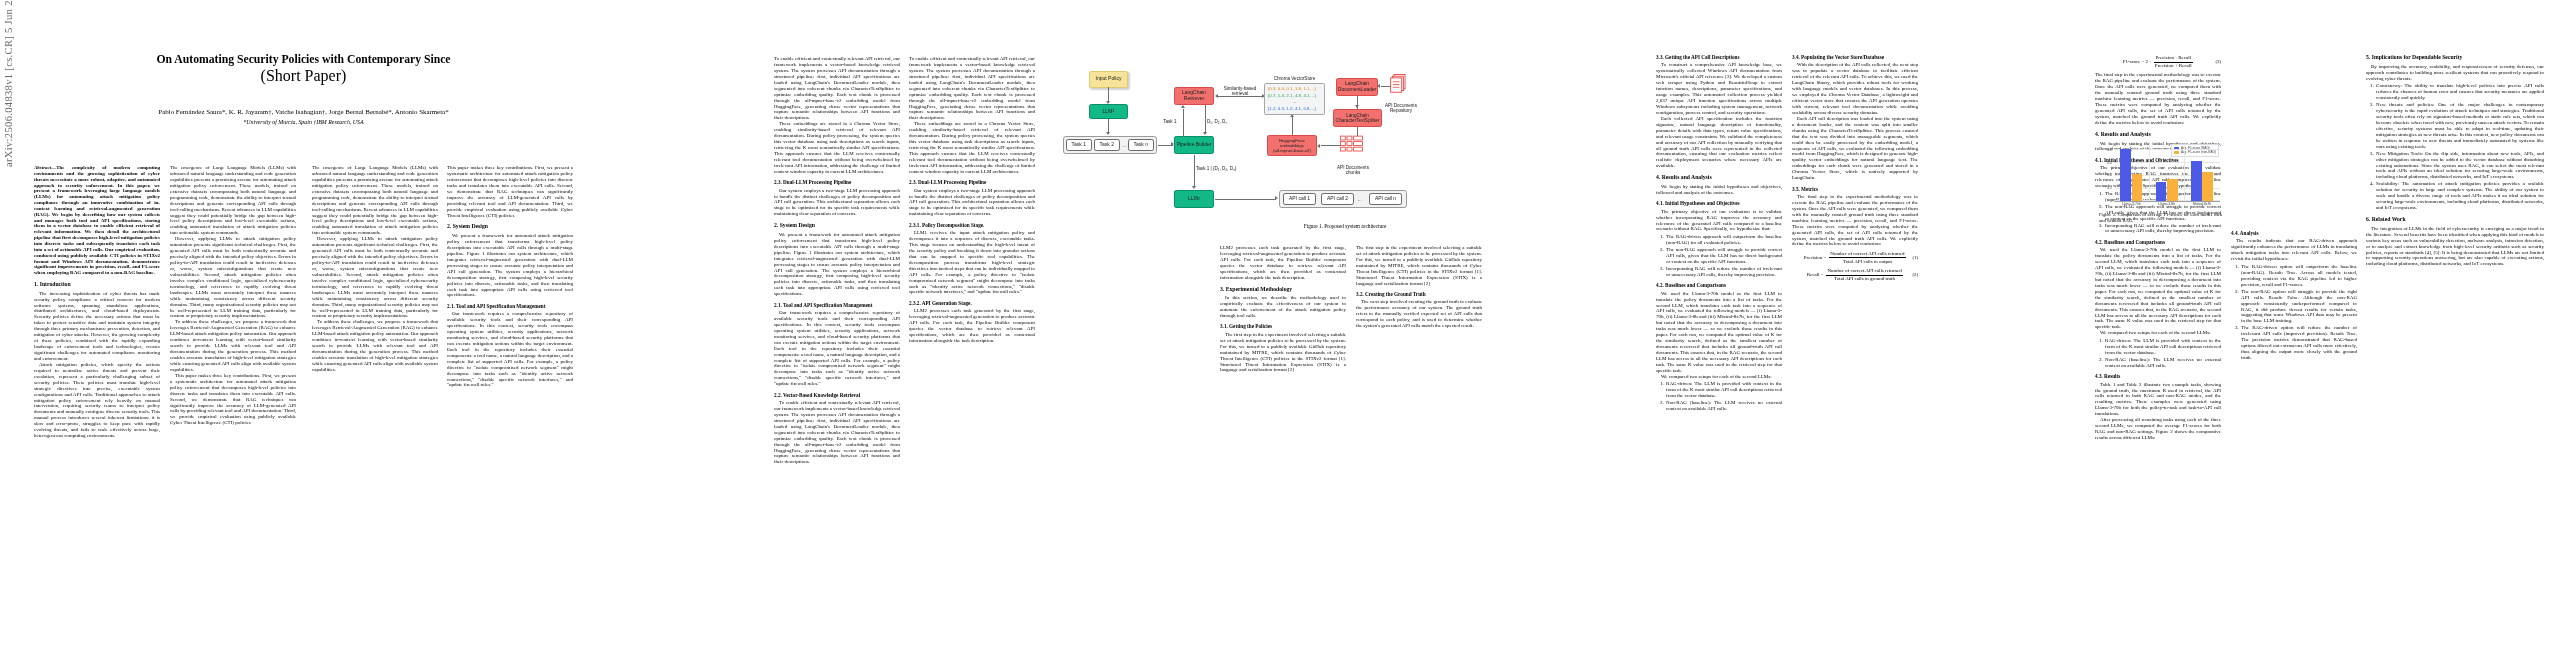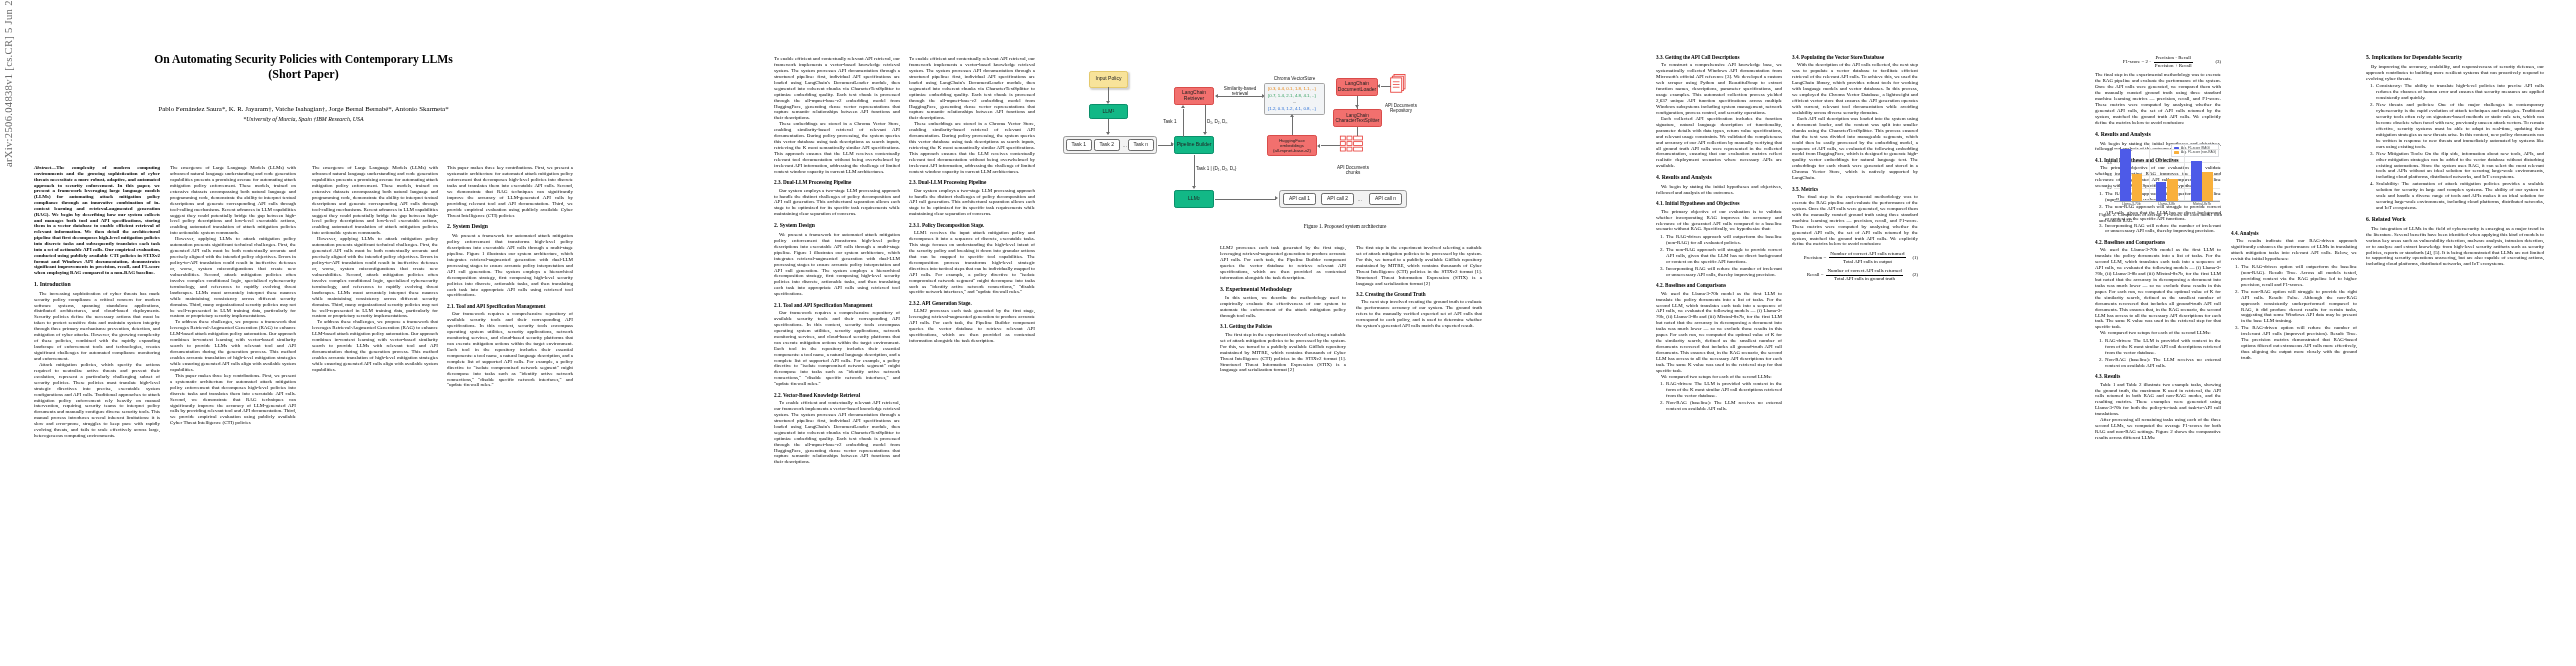--- a/index.html
+++ b/index.html
@@ -66,21 +66,21 @@
     text-align: left; line-height:1.2;
   }
   .abstract { font-weight: bold; font-size: 5px; line-height:1.17; text-align: justify; }
   .abstract .lead { font-style: italic; font-weight: bold; }
 
   
   .titleblock {
     position: absolute; left: 34px; top: 53px; width: 539px; text-align: center;
   }
   .paper-title { font-size: 11.7px; font-weight: bold; line-height: 1.22; }
-  .paper-subtitle { font-size: 12px; font-weight: bold; }
+  .paper-subtitle { font-size: 16px; font-weight: normal; }
   .authors { font-size: 6.9px; margin-top: 22px; line-height:1.5; }
   .affil { font-size: 5.9px; font-style: italic; margin-top: 1.1px; }
 
   
   ol.numlist { margin: 1.7px 0 0 0; padding-left: 9px; text-align: justify; }
   ol.numlist > li { margin-bottom: 1.1px; padding-left: 1.1px; }
 
   
   .eqn {
     display: flex; align-items: center; justify-content: center;
@@ -133,21 +133,21 @@
   sub { font-size: 3.7px; }
 </style>
 </head>
 <body>
 
 <div class="page">
 
   <div class="arxiv-stamp">arXiv:2506.04838v1  [cs.CR]  5 Jun 2025</div>
 
   <div class="titleblock">
-    <div class="paper-title">On Automating Security Policies with Contemporary LLMs</div>
+    <div class="paper-title">On Automating Security Policies with Contemporary Since</div>
     <div class="paper-subtitle">(Short Paper)</div>
     <div class="authors">Pablo Fernández Saura*, K. R. Jayaram†, Vatche Isahagian†, Jorge Bernal Bernabé*, Antonio Skarmeta*</div>
     <div class="affil">*University of Murcia, Spain   †IBM Research, USA</div>
   </div>
 
   <div class="col c1" style="top:165px;">
     <div class="abstract">
       <span class="lead">Abstract</span><span>—The complexity of modern computing environments and the growing sophistication of cyber threats necessitate a more robust, adaptive, and automated approach to security enforcement. In this paper, we present a framework leveraging large language models (LLMs) for automating attack mitigation policy compliance through an innovative combination of in-context learning and retrieval-augmented generation (RAG). We begin by describing how our system collects and manages both tool and API specifications, storing them in a vector database to enable efficient retrieval of relevant information. We then detail the architectural pipeline that first decomposes high-level mitigation policies into discrete tasks and subsequently translates each task into a set of actionable API calls. Our empirical evaluation, conducted using publicly available CTI policies in STIXv2 format and Windows API documentation, demonstrates significant improvements in precision, recall, and F1-score when employing RAG compared to a non-RAG baseline.</span>
     </div>
     <h2 class="sec">1.  Introduction</h2>

